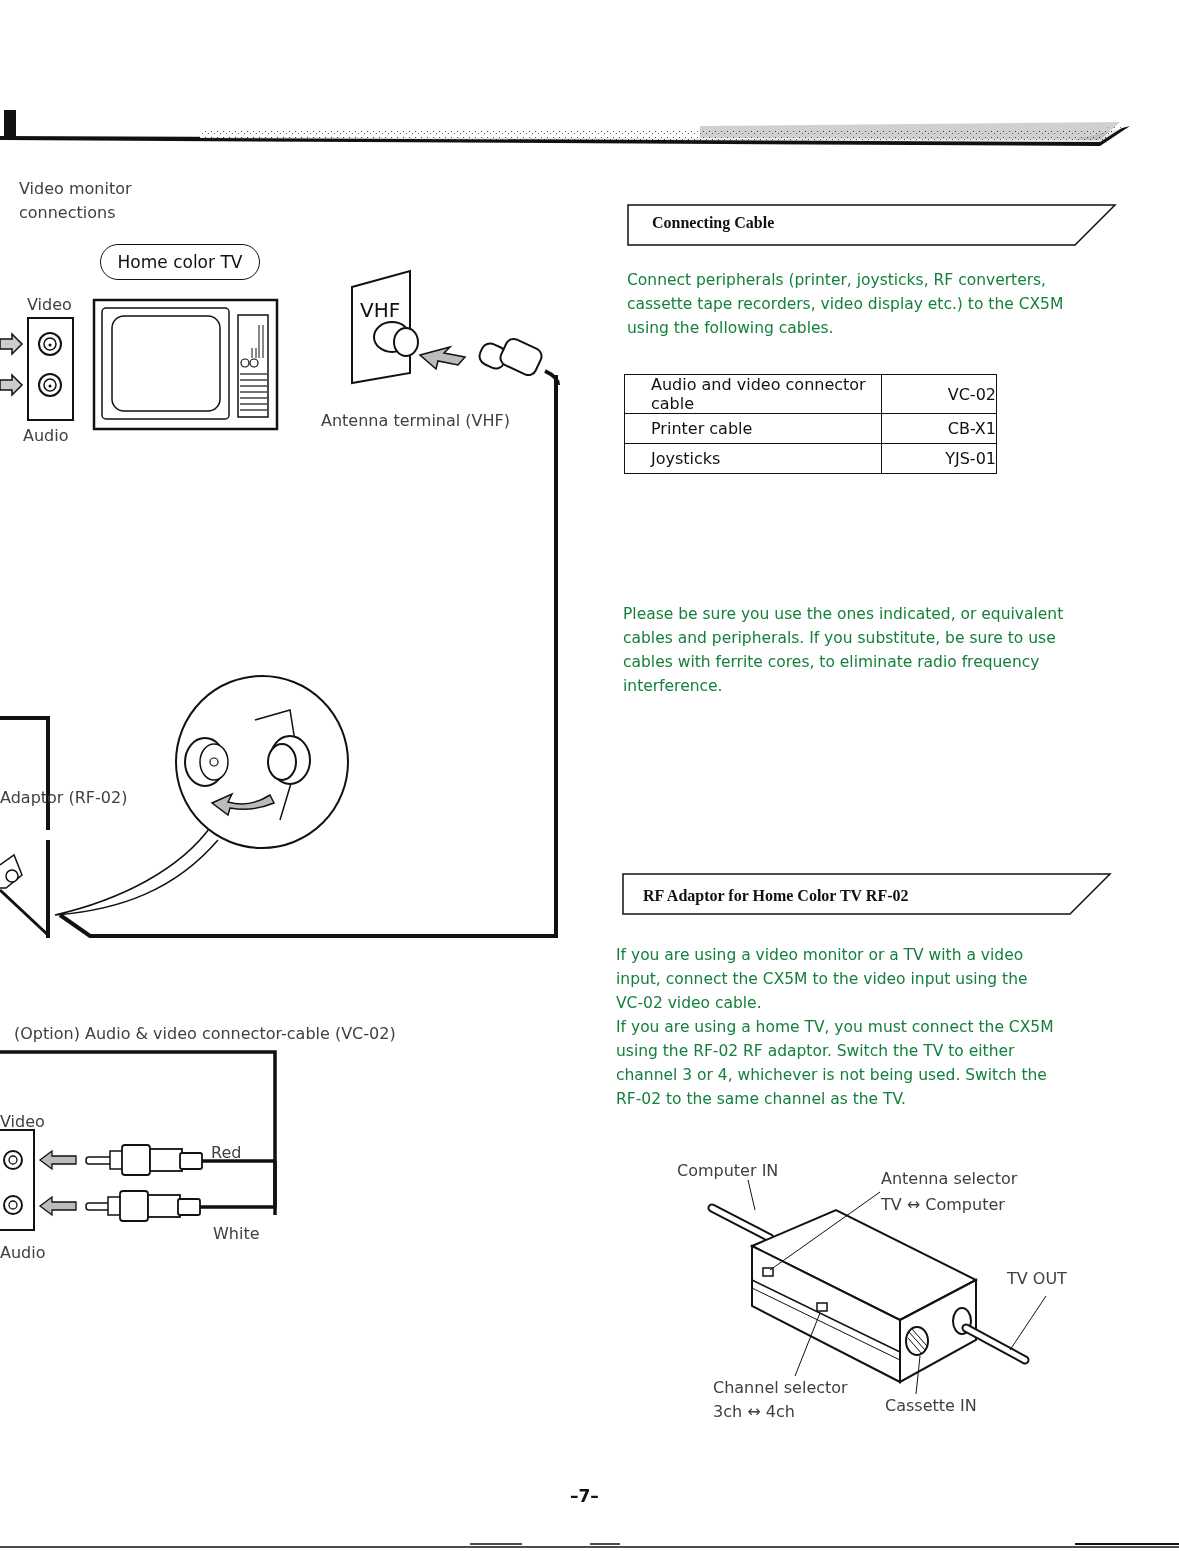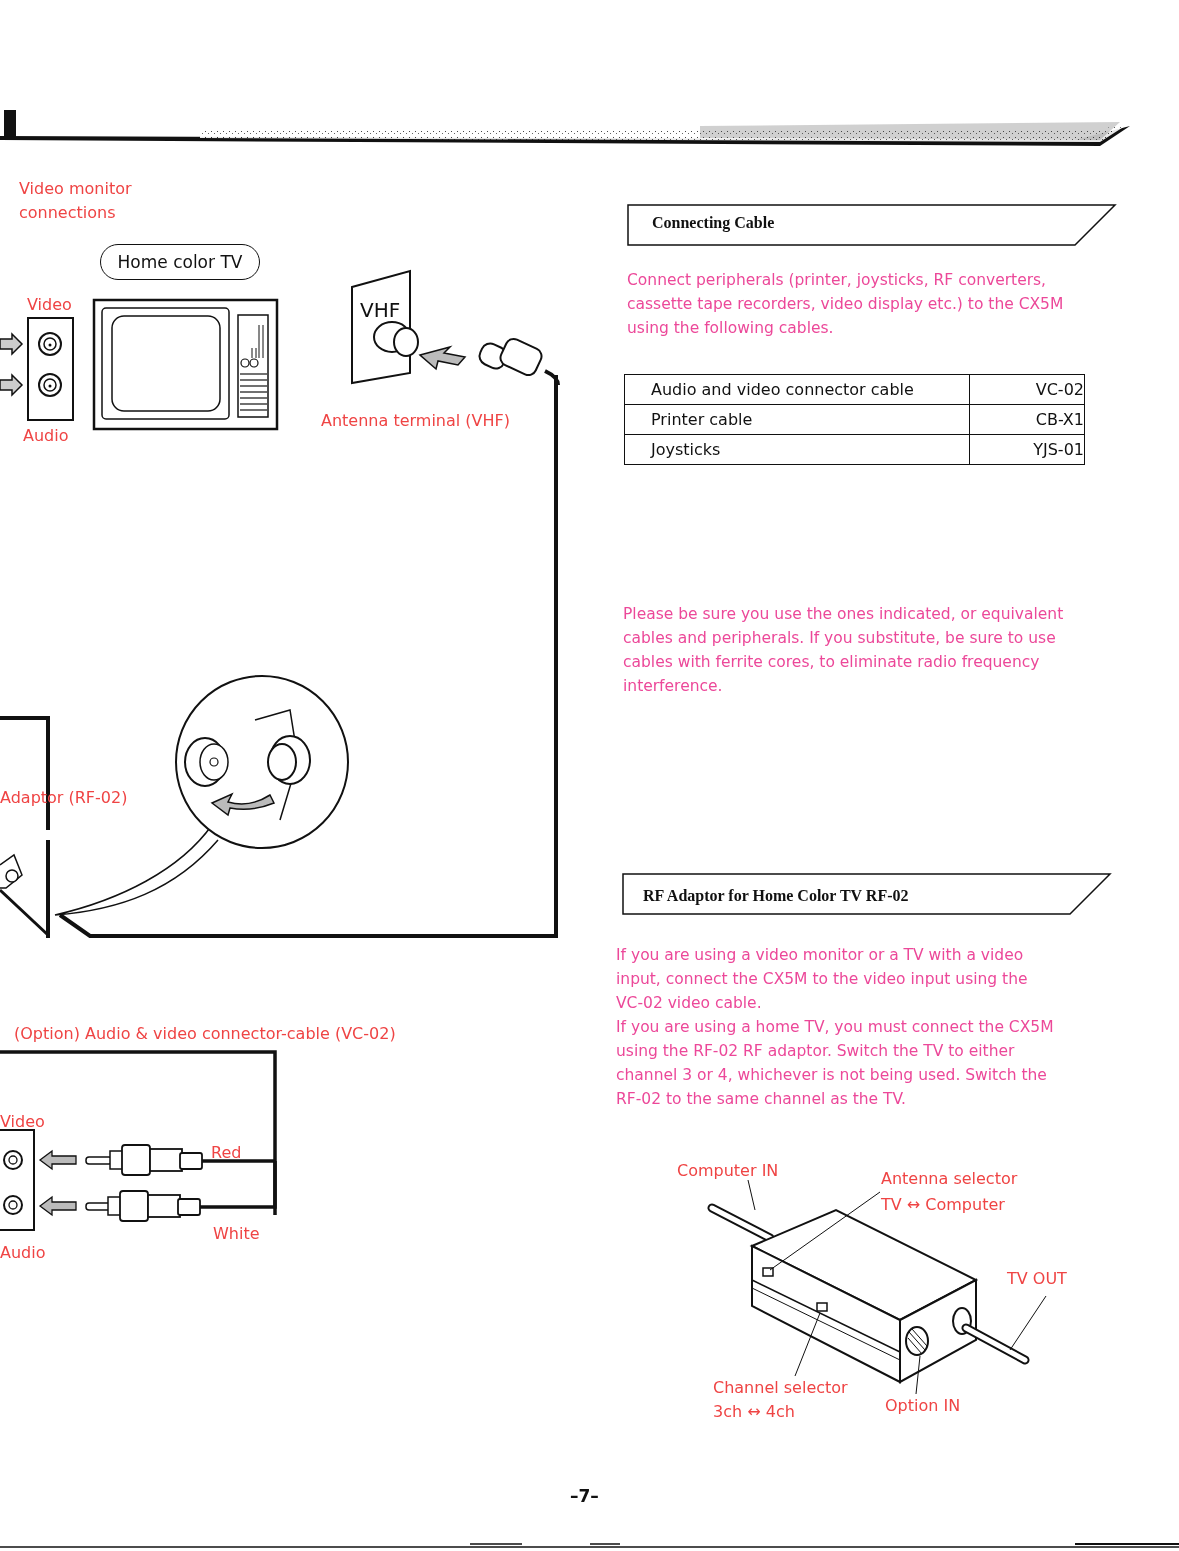--- a/index.html
+++ b/index.html
@@ -1,20 +1,20 @@
 <!DOCTYPE html>
 <html><head>
 <meta charset="utf-8">
 <style>
   html, body { margin:0; padding:0; background:#ffffff; }
   body { width:1179px; height:1551px; position:relative; overflow:hidden;
          font-family:"DejaVu Sans", sans-serif; color:#111; }
   .abs { position:absolute; }
-  .txt { font-size:16px; line-height:24px; color:#ef4444; white-space:nowrap; }
-  .para { font-size:15.5px; line-height:24.5px; color:#ec4899; white-space:nowrap; }
+  .txt { font-size:16px; line-height:24px; color:#404040; white-space:nowrap; }
+  .para { font-size:15.5px; line-height:24.5px; color:#15803d; white-space:nowrap; }
   .hdr-box { position:absolute; height:40px;font-family:Liberation Serif, serif; }
   .hdr-box svg { position:absolute; left:0; top:0; }
   .hdr-title { position:absolute; font-weight:bold; font-size:16px; color:#111; }
   table.cables { position:absolute; border-collapse:collapse; font-size:16px; }
   table.cables td { border:1.5px solid #111; height:29px; padding:0 0 0 26px; }
   table.cables td.code { text-align:right; padding:0; width:114px; }
   svg { overflow:visible; }
 </style>
 </head>
 <body>
@@ -176,21 +176,21 @@
   <svg width="490" height="42">
       <path d="M1,1 L488,1 L448,41 L1,41 Z" fill="#fff" stroke="#111" stroke-width="1.5"></path>
     </svg>
   <div class="hdr-title" style="left:25px;top:10px">Connecting Cable</div>
 </div>
 
 <div class="abs para" style="left:627px;top:268px">Connect peripherals (printer, joysticks, RF converters,</div>
 <div class="abs para" style="left:627px;top:292px">cassette tape recorders, video display etc.) to the CX5M</div>
 <div class="abs para" style="left:627px;top:316px">using the following cables.</div>
 
-<table class="cables" style="left:624px;top:374px;width:461px">
+<table class="cables" style="left:624px;top:374px;width:373px">
   <tbody>
     <tr>
         <td>Audio and video connector cable</td>
         <td class="code">VC-02</td>
       </tr>
     <tr>
         <td>Printer cable</td>
         <td class="code">CB-X1</td>
       </tr>
     <tr>
@@ -219,21 +219,21 @@
 <div class="abs para" style="left:616px;top:1039px">using the RF-02 RF adaptor. Switch the TV to either</div>
 <div class="abs para" style="left:616px;top:1063px">channel 3 or 4, whichever is not being used. Switch the</div>
 <div class="abs para" style="left:616px;top:1087px">RF-02 to the same channel as the TV.</div>
 
 <div class="abs txt" style="left:677px;top:1159px">Computer IN</div>
 <div class="abs txt" style="left:881px;top:1167px">Antenna selector</div>
 <div class="abs txt" style="left:881px;top:1193px">TV ↔ Computer</div>
 <div class="abs txt" style="left:1007px;top:1267px">TV OUT</div>
 <div class="abs txt" style="left:713px;top:1376px">Channel selector</div>
 <div class="abs txt" style="left:713px;top:1400px">3ch ↔ 4ch</div>
-<div class="abs txt" style="left:885px;top:1394px">Option IN</div>
+<div class="abs txt" style="left:885px;top:1394px">Cassette IN</div>
 
 <svg class="abs" style="left:700px;top:1180px" width="350" height="210">
 
   <g>
     <path d="M12,28 L70,58" stroke="#111" stroke-width="9" stroke-linecap="round"></path>
     <path d="M12,28 L70,58" stroke="#fff" stroke-width="5" stroke-linecap="round"></path>
   </g>
 
   <polygon points="52,66 136,30 276,100 200,140" fill="#fff" stroke="#111" stroke-width="2"></polygon>
 

